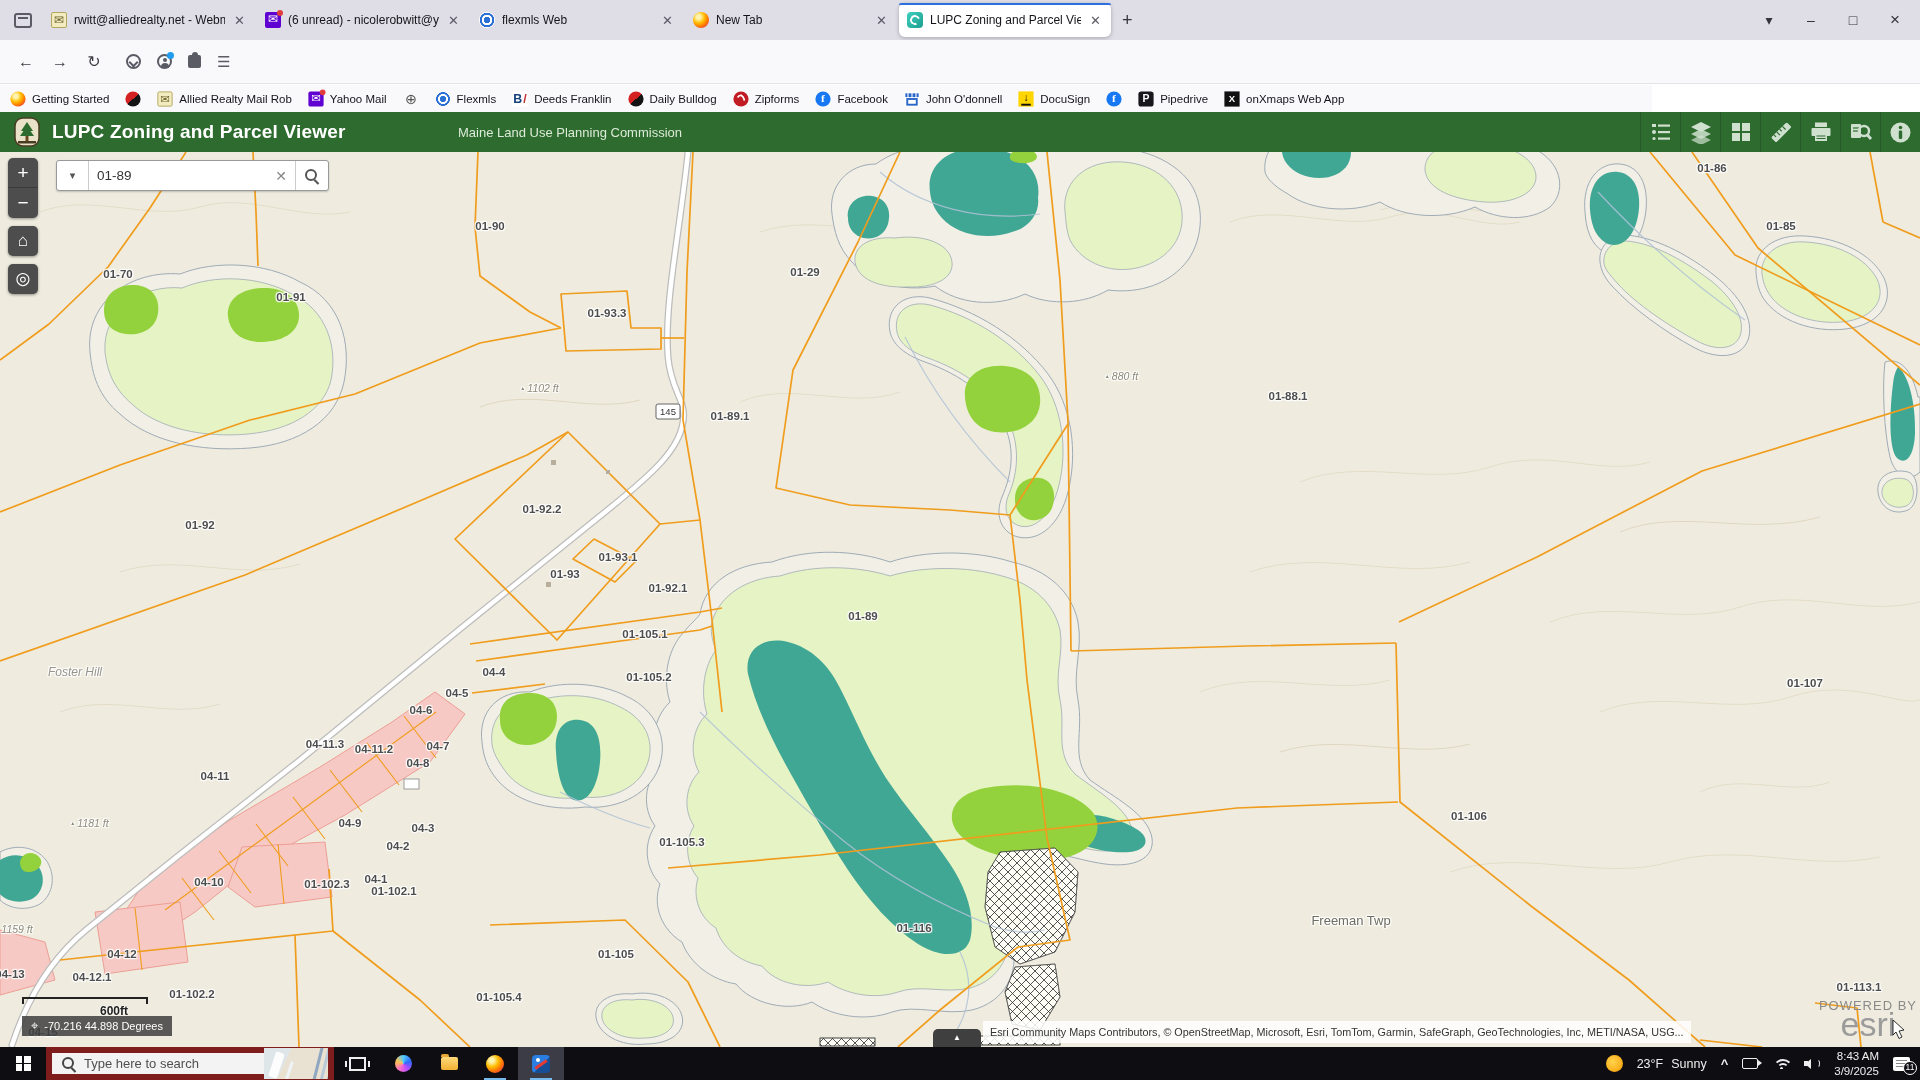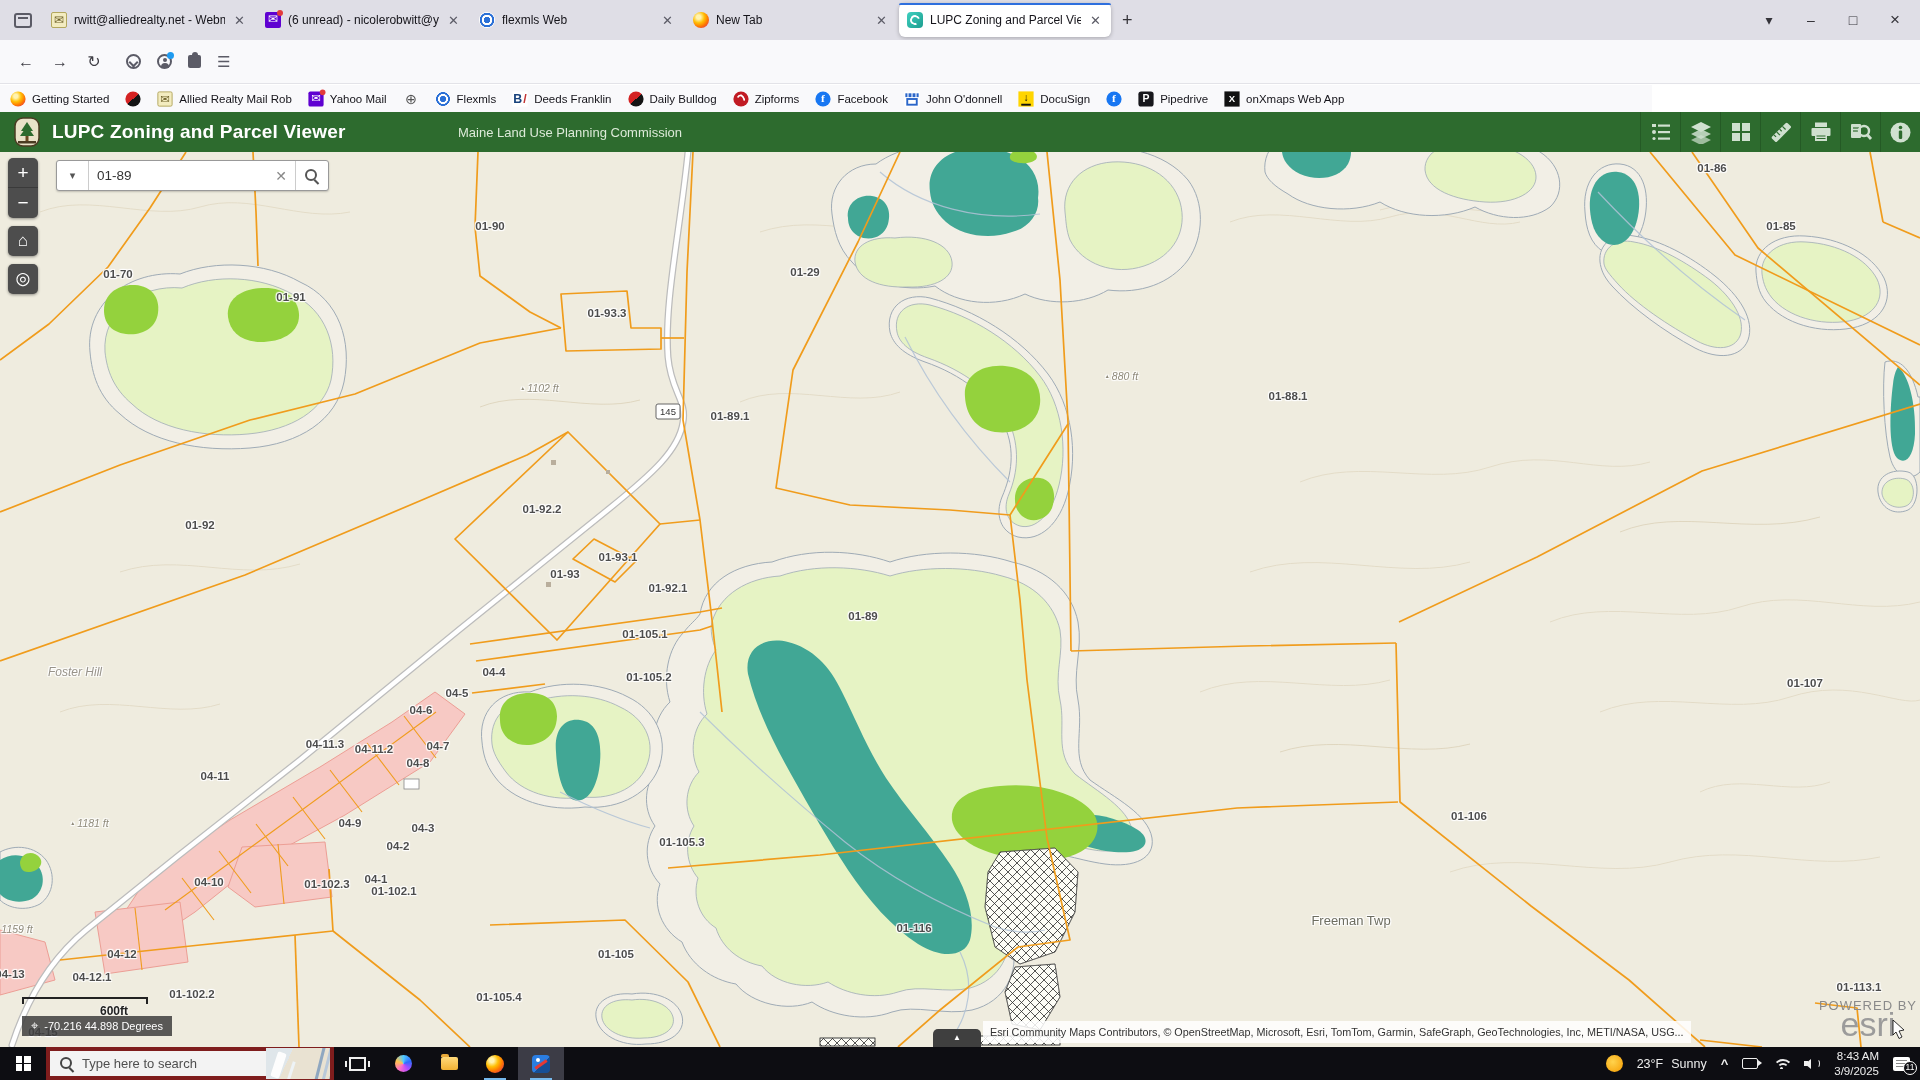--- a/index.html
+++ b/index.html
@@ -125,21 +125,21 @@
   .esri { position:absolute; right:3px; top:846px; text-align:center; color:#9b9b9b; }
   .esri .pb { font-size:13px; letter-spacing:1px; color:#8a8a8a; }
   .esri .eo { font-size:34px; font-weight:normal; line-height:22px; }
   .cursor { position:absolute; right:14px; top:868px; }
 
   
   .taskbar { position:absolute; left:0; top:1047px; width:1920px; height:33px; background:#0d0d12; display:flex; align-items:stretch; color:#eee; }
   .tb-cell { width:46px; display:flex; align-items:center; justify-content:center; position:relative; }
   .win { width:15px; height:15px; display:grid; grid-template:1fr 1fr / 1fr 1fr; gap:1.5px; }
   .win i { background:#fff; }
-  .tb-search { width:288px; background:#f3f3f3; border:4px solid #7f1d1d; display:flex; align-items:center; gap:8px; padding-left:10px; color:#4f4f4f; font-size:13px; position:relative; }
+  .tb-search { width:288px; background:#f3f3f3; border:6px solid #7f1d1d; display:flex; align-items:center; gap:8px; padding-left:10px; color:#4f4f4f; font-size:13px; position:relative; }
   .tb-search .mag::before { border-color:#444; } .tb-search .mag::after { background:#444; }
   .tb-search .ph { flex:1; }
   .searchimg { width:64px; height:31px; background:linear-gradient(115deg,#dfe6ea 0 35%,#e9e2d2 35% 100%); position:relative; overflow:hidden; }
   .searchimg::before { content:""; position:absolute; left:8px; top:4px; width:9px; height:26px; background:#fdfdfd; transform:rotate(18deg); border-radius:2px; box-shadow:14px 2px 0 -3px #eef3f6; }
   .searchimg::after { content:""; position:absolute; right:10px; top:-2px; width:2.5px; height:40px; background:#8fa7c0; transform:rotate(14deg); box-shadow:7px 0 0 #b9c9da, 14px 0 0 #8fa7c0; }
   .taskview { width:17px; height:14px; border:2px solid #eee; position:relative; }
   .taskview::before { content:""; position:absolute; left:-6px; top:2px; width:2px; height:6px; background:#eee; }
   .taskview::after { content:""; position:absolute; right:-6px; top:2px; width:2px; height:6px; background:#eee; }
   .copilot { width:17px; height:17px; border-radius:50%; background:conic-gradient(#4ec9ff,#2f6bff,#b44bff,#ff6ec7,#ffc24e,#4ec9ff); }
   .folder { width:17px; height:13px; background:linear-gradient(#ffd97a,#f2b234); border-radius:2px; position:relative; }

